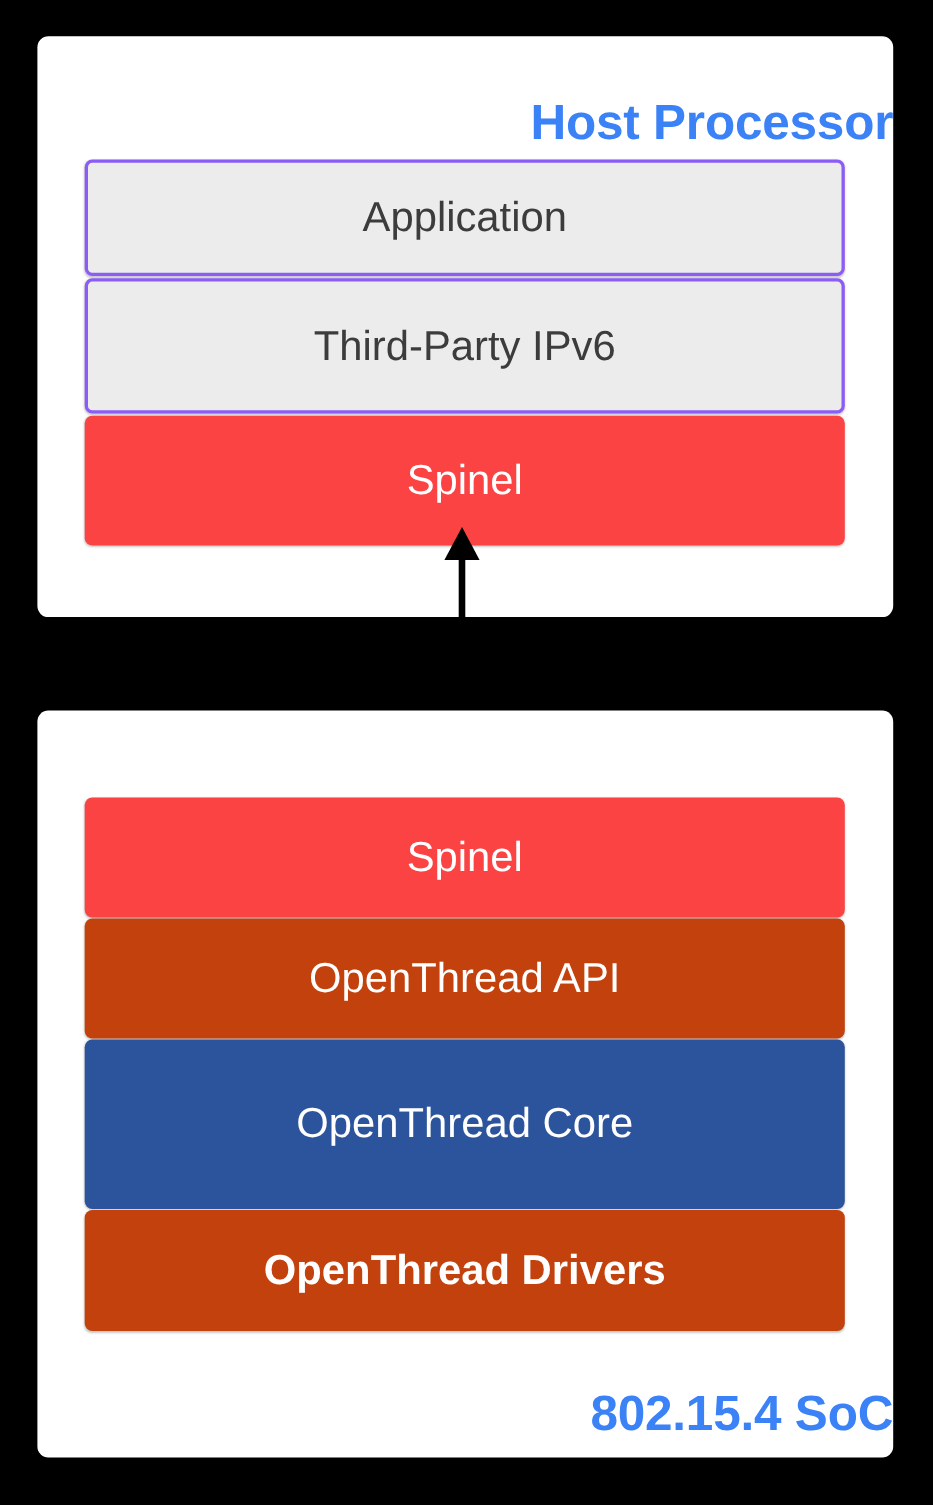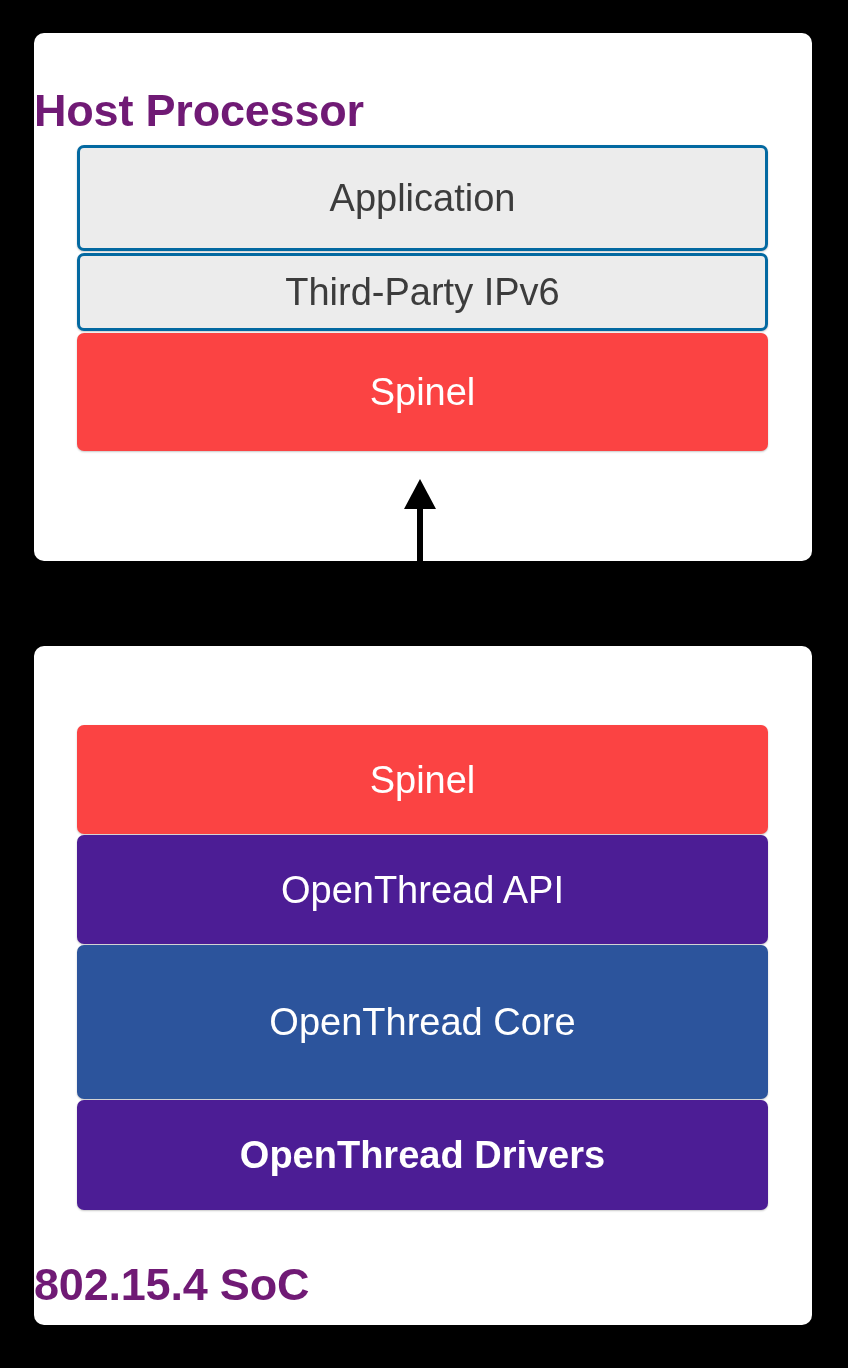--- a/index.html
+++ b/index.html
@@ -29,24 +29,24 @@
   }
 
   #host-panel   { top: 33px;  height: 528px; }
   #soc-panel    { top: 646px; height: 679px; }
 
   
   .panel-title {
     position: absolute;
     left: 0;
     width: 100%;
-    text-align: left;
+    text-align: right;
     font-size: 45px;
     font-weight: bold;
-    color: #701a75;
+    color: #3b82f6;
     letter-spacing: -0.2px;
   }
   #host-title { top: 52px; }
   #soc-title  { bottom: 14px; }
 
   
   .stack {
     position: absolute;
     left: 43px;             
     width: 691px;           
@@ -61,33 +61,33 @@
     text-align: center;
     font-size: 38px;
     line-height: 1;
     border-radius: 7px;
     box-shadow: 0 1px 2px rgba(0,0,0,0.22);
     position: relative;
   }
 
   .layer.outlined {
     background: #ececec;
-    border: 3px solid #0369a1;
+    border: 3px solid #8b5cf6;
     color: #3c3c3c;
   }
 
   .layer.filled { color: #ffffff; }
 
   .layer-red   { background: #fb4343; align-items: center; }
-  .layer-cyan  { background: #4c1d95; }
+  .layer-cyan  { background: #c2410c; }
   .layer-navy  { background: #2c549c; }
 
   
   .h-application { height: 106px; }
-  .h-ipv6        { height: 78px; margin-top: 2px; }
+  .h-ipv6        { height: 123px; margin-top: 2px; }
   .h-spinel-host { height: 118px; margin-top: 2px; }
 
   .h-spinel-soc  { height: 109px; }
   .h-api         { height: 109px; margin-top: 1px; }
   .h-core        { height: 154px; margin-top: 1px; }
   .h-drivers     { height: 110px; margin-top: 1px; font-weight: bold; }
 
   
   #link-arrow {
     position: absolute;

